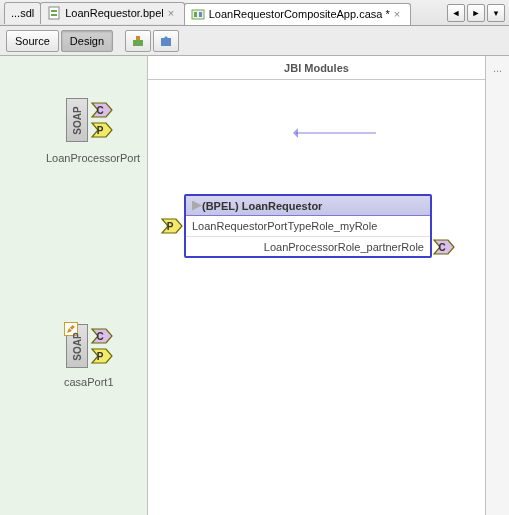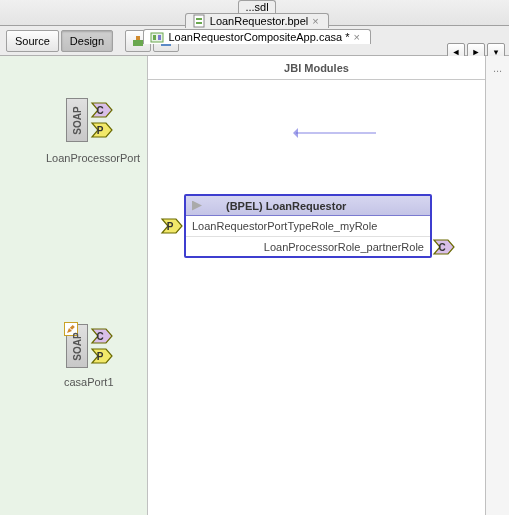--- a/index.html
+++ b/index.html
@@ -1,17 +1,17 @@
 <!DOCTYPE html>
 <html><head>
 <meta charset="utf-8">
 <style>
 * { box-sizing: border-box; margin: 0; padding: 0; }
 body { font-family: Arial, sans-serif; font-size: 11px; background: #fff; width: 509px; height: 515px; overflow: hidden; }
-.tab-bar { display: flex; align-items: center; height: 26px; background: linear-gradient(#f0f0f0,#e4e4e4); border-bottom: 1px solid #a0a0a0; padding-left: 4px; flex-direction: column; }
+.tab-bar { display: flex; align-items: center; height: 26px; background: linear-gradient(#f0f0f0,#e4e4e4); border-bottom: 1px solid #a0a0a0; padding-left: 4px; }
 .tab { display: flex; align-items: center; height: 22px; padding: 0 6px; border: 1px solid #a0a0a0; border-bottom: none; background: #eeeeee; margin-right: -1px; border-radius: 3px 3px 0 0; cursor: pointer; gap: 4px; }
 .tab.active { background: #fff; position: relative; top: 1px; }
 .tab-icon { width: 14px; height: 14px; display:inline-flex; align-items:center; justify-content:center; }
 .tab-close { width: 10px; height: 10px; color: #888; font-size: 11px; line-height: 10px; cursor: pointer; }
 .tab-nav { margin-left: auto; display: flex; gap: 2px; padding-right: 4px; }
 .tab-nav button { width: 18px; height: 18px; border: 1px solid #999; background: linear-gradient(#fff,#e8e8e8); border-radius: 2px; cursor: pointer; font-size: 9px; line-height: 14px; }
 .toolbar { display: flex; align-items: center; height: 30px; background: #ececec; border-bottom: 1px solid #b0b0b0; padding-left: 6px; gap: 2px; }
 .tbtn { height: 22px; padding: 6px 8px; border: 1px solid #a0a0a0; background: linear-gradient(#fdfdfd,#e6e6e6); border-radius: 2px; cursor: pointer; font-size: 11px; display:flex; align-items:center; justify-content:center; }
 .tbtn.active { background: linear-gradient(#d0d0d0,#c0c0c0); box-shadow: inset 0 1px 2px rgba(0,0,0,.2); }
 .tbtn.icon-only { width: 26px; padding: 0; }
@@ -25,21 +25,21 @@
 .soap-label { transform: rotate(-90deg); font-size: 10px; font-weight: bold; color:#555; }
 .endpoint-stack { display:flex; flex-direction:column; gap:2px; }
 .endpoint { width: 24px; height: 18px; display:flex; align-items:center; justify-content:center; font-weight:bold; font-size:10px; }
 .endpoint svg { display:block; }
 .ep-c-fill { fill:#d9bfe9; }
 .ep-p-fill { fill:#f2e86a; }
 .ep-stroke { stroke:#6a6a00; stroke-width:1.2; }
 .port-label { position:absolute; font-size:11px; color:#555; }
 .edit-badge { position:absolute; width:14px; height:14px; background:#fff; border:1px solid #c9a227; top:-2px; left:-2px; display:flex; align-items:center; justify-content:center; }
 .module { position:absolute; border:2px solid #3e3ecf; border-radius:2px; left:36px; top:138px; width:248px; }
-.module-head { background: linear-gradient(#d6d6f0,#c4c4e6); border-bottom:1px solid #7a7ad0; height:20px; display:flex; align-items:center; padding:4px 6px; gap:24px; font-size:11px; color:#333; font-weight:bold; }
+.module-head { background: linear-gradient(#d6d6f0,#c4c4e6); border-bottom:1px solid #7a7ad0; height:20px; display:flex; align-items:center; padding:4px 6px; gap:0; font-size:11px; color:#333; font-weight:bold; }
 .module-row { height:20px; display:flex; align-items:center; padding:0 6px; font-size:11px; color:#444; background:#fff; position:relative; }
 .module-row + .module-row { border-top:1px solid #e0e0e0; }
 .module-ep { position:absolute; top:1px; }
 .module-ep.left { left:-26px; }
 .module-ep.right { right:-26px; }
 .collapse-icon { width:10px; height:10px; background:#aaa; clip-path: polygon(0 0, 100% 50%, 0 100%); }
 .wire { position:absolute; left:148px; top:76px; width:80px; height:2px; background: rgba(100,100,220,.4); }
 .wire:before { content:''; position:absolute; left:-8px; top:-4px; border:5px solid transparent; border-right-color: rgba(100,100,220,.6); }
 </style>
 </head>

